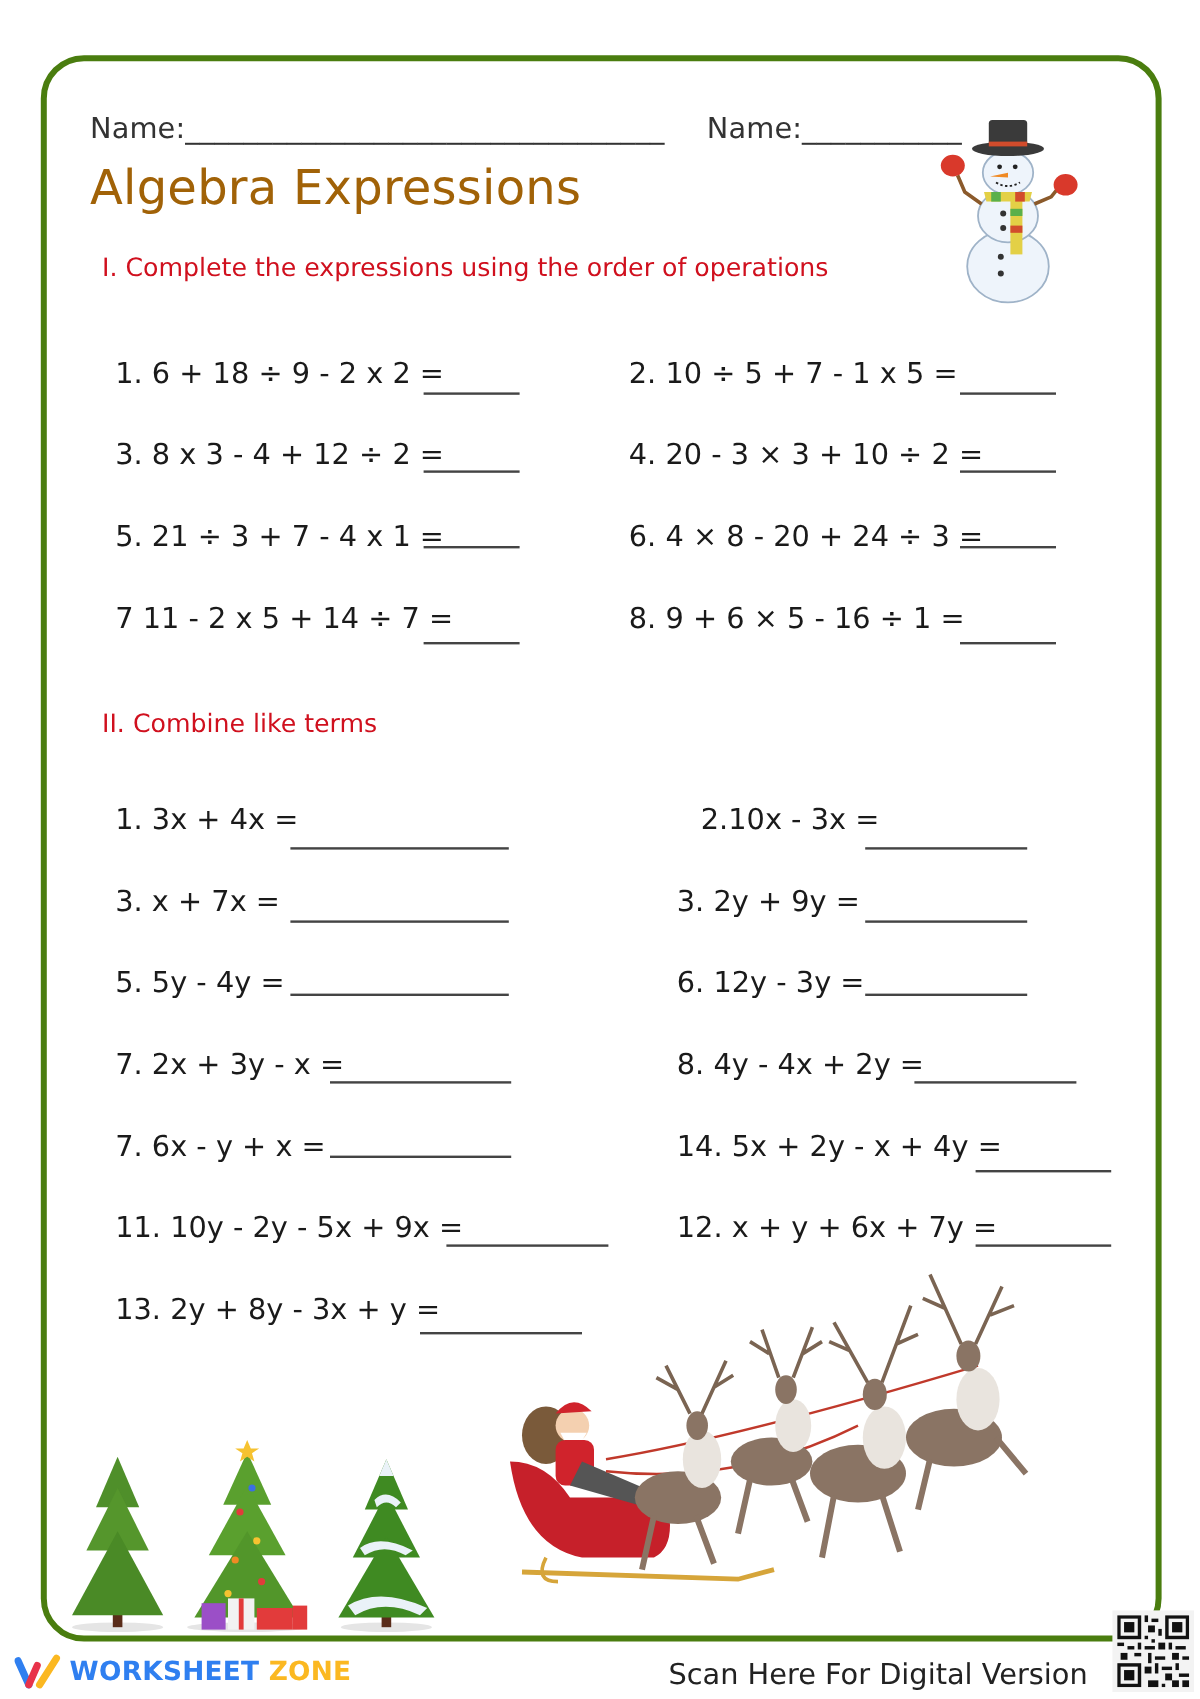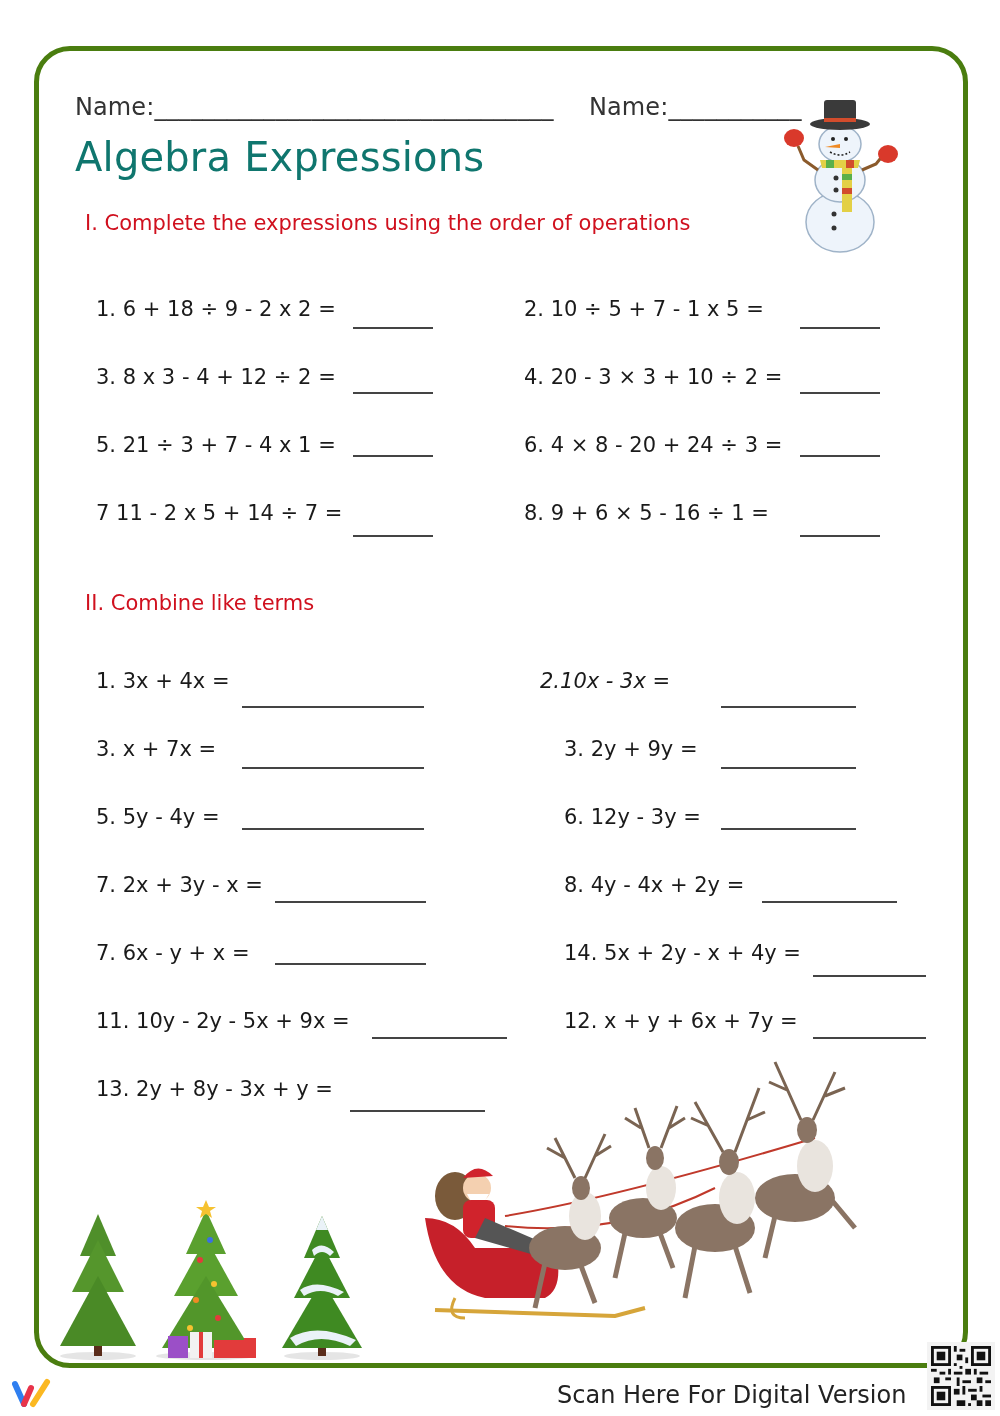--- a/index.html
+++ b/index.html
@@ -7,27 +7,27 @@
   body { position: relative; font-family: "DejaVu Sans", "Liberation Sans", sans-serif; color: #1a1a1a; }
 
   .frame {
     position: absolute; left: 34px; top: 46px; width: 934px; height: 1322px;
     border: 5px solid #4a7d0f; border-radius: 36px; background: #fff;
   }
 
   .header-row { position: absolute; top: 78px; left: 75px; font-size: 24px; color: #333; white-space: nowrap; letter-spacing: 0.1px; margin-top: 15px; }
   .header-row.grade { left: 589px; }
 
-  .title { position: absolute; left: 75px; top: 134px; font-size: 40px; font-weight: 400; color: #0f766e; letter-spacing: 0.2px; }
+  .title { position: absolute; left: 75px; top: 134px; font-size: 40px; font-weight: 400; color: #a16207; letter-spacing: 0.2px; }
 
   .section-title { position: absolute; left: 85px; font-size: 21px; color: #d0101e; font-weight: 500; }
   .sec1 { top: 211px; }
   .sec2 { top: 591px; }
 
-  .problem { position: absolute; font-size: 21px; color: #1a1a1a; white-space: nowrap; }
+  .problem { position: absolute; font-size: 24px; color: #1a1a1a; white-space: nowrap; }
   .blank { position: absolute; height: 2px; background: #444; }
 
   
   .snowman { position: absolute; left: 780px; top: 94px; width: 120px; height: 160px; }
   .trees { position: absolute; left: 50px; top: 1200px; width: 320px; height: 162px; }
   .sleigh { position: absolute; left: 415px; top: 1048px; width: 450px; height: 300px; }
 
   .brand { position: absolute; left: 12px; top: 1378px; display: flex; align-items: center; gap: 6px; }
   .brand-text { font-size: 22px; font-weight: 700; letter-spacing: 0.2px; }
   .brand-text .ws { color: #2f7ff0; }
@@ -92,21 +92,21 @@
 
 <div class="problem" style="left:96px;top:501px;">7 11 - 2 x 5 + 14 ÷ 7 =</div>
 <div class="blank" style="left:353px;top:535px;width:80px;"></div>
 <div class="problem" style="left:524px;top:501px;">8. 9 + 6 × 5 - 16 ÷ 1 =</div>
 <div class="blank" style="left:800px;top:535px;width:80px;"></div>
 
 <h2 class="section-title sec2">II. Combine like terms</h2>
 
 <div class="problem" style="left:96px;top:669px;">1. 3x + 4x =</div>
 <div class="blank" style="left:242px;top:706px;width:182px;"></div>
-<div class="problem" style="left:540px;top:669px;font-style:italic;">2.10x - 3x =</div>
+<div class="problem" style="left:584px;top:669px;">2.10x - 3x =</div>
 <div class="blank" style="left:721px;top:706px;width:135px;"></div>
 
 <div class="problem" style="left:96px;top:737px;">3. x + 7x =</div>
 <div class="blank" style="left:242px;top:767px;width:182px;"></div>
 <div class="problem" style="left:564px;top:737px;">3. 2y + 9y =</div>
 <div class="blank" style="left:721px;top:767px;width:135px;"></div>
 
 <div class="problem" style="left:96px;top:805px;">5. 5y - 4y =</div>
 <div class="blank" style="left:242px;top:828px;width:182px;"></div>
 <div class="problem" style="left:564px;top:805px;">6. 12y - 3y =</div>
@@ -214,20 +214,21 @@
     <path d="M360 168 L350 210 M415 150 L440 180"></path>
   </g>
 </svg>
 
 <div class="brand">
   <svg width="40" height="30" viewBox="0 0 40 30">
     <path d="M3 6 L12 26" stroke="#2f7ff0" stroke-width="6" stroke-linecap="round"></path>
     <path d="M12 26 L19 10" stroke="#e8334a" stroke-width="6" stroke-linecap="round"></path>
     <path d="M21 26 L35 4" stroke="#fbb821" stroke-width="6" stroke-linecap="round"></path>
   </svg>
+  <span class="brand-text"><span class="ws">WORKSHEET</span> <span class="zone">ZONE</span></span>
 </div>
 
 <div class="scan-text">Scan Here For Digital Version</div>
 
 <svg class="qr" viewBox="0 0 21 21">
   <rect x="0" y="0" width="21" height="21" fill="#f3f3f3"></rect>
   <g fill="#111">
     <rect x="0" y="0" width="7" height="7"></rect>
       <rect x="1" y="1" width="5" height="5" fill="#f3f3f3"></rect>
       <rect x="2" y="2" width="3" height="3"></rect>

